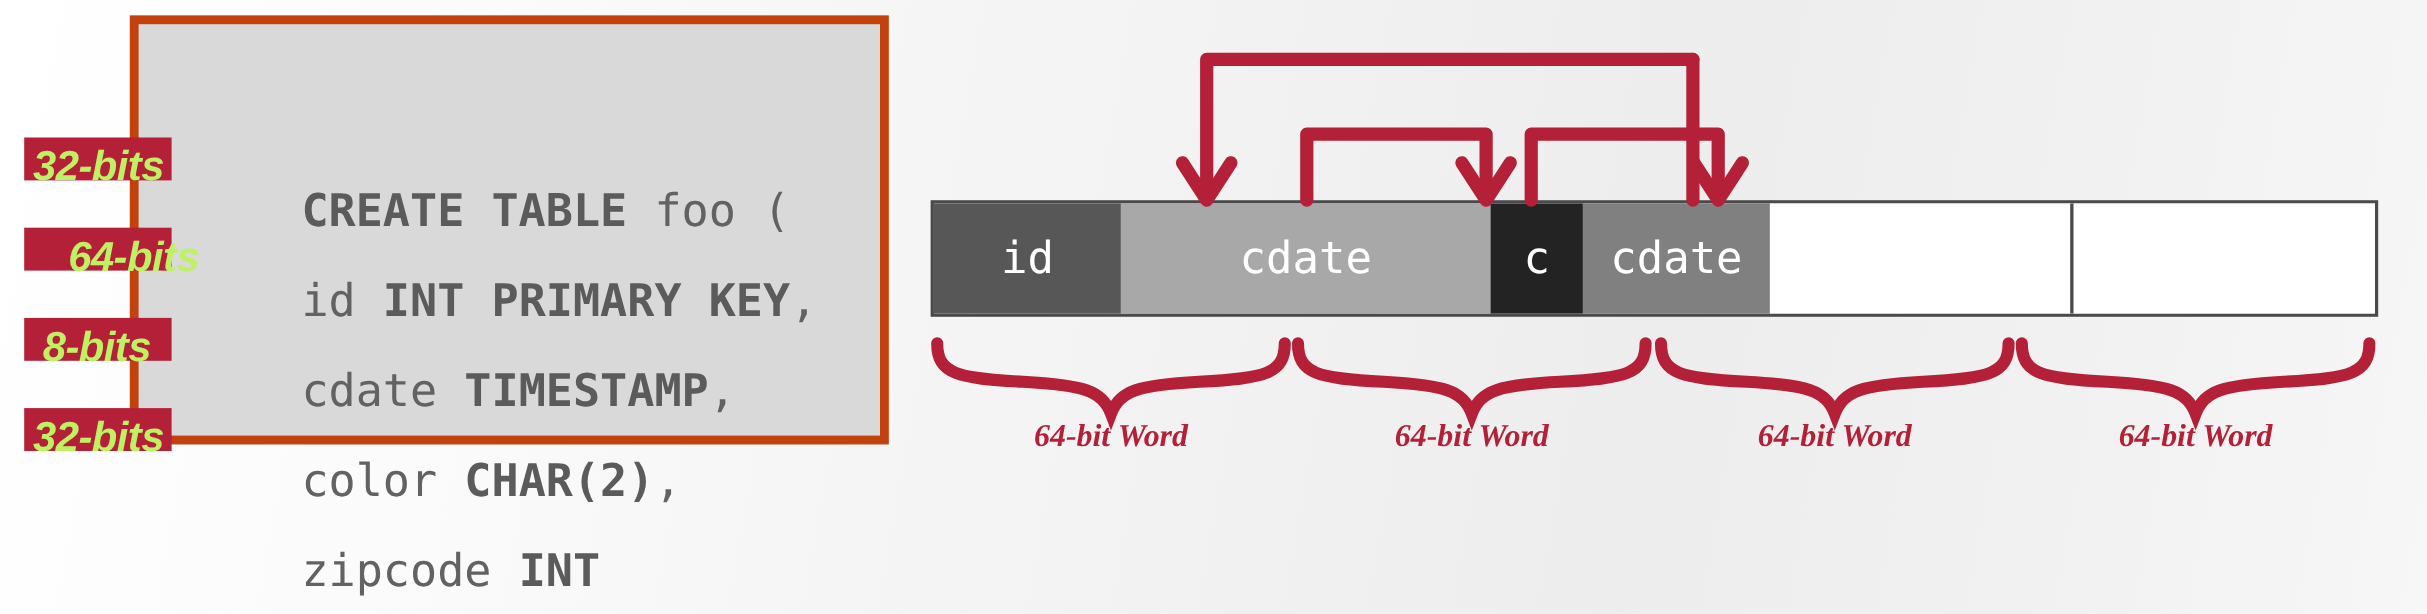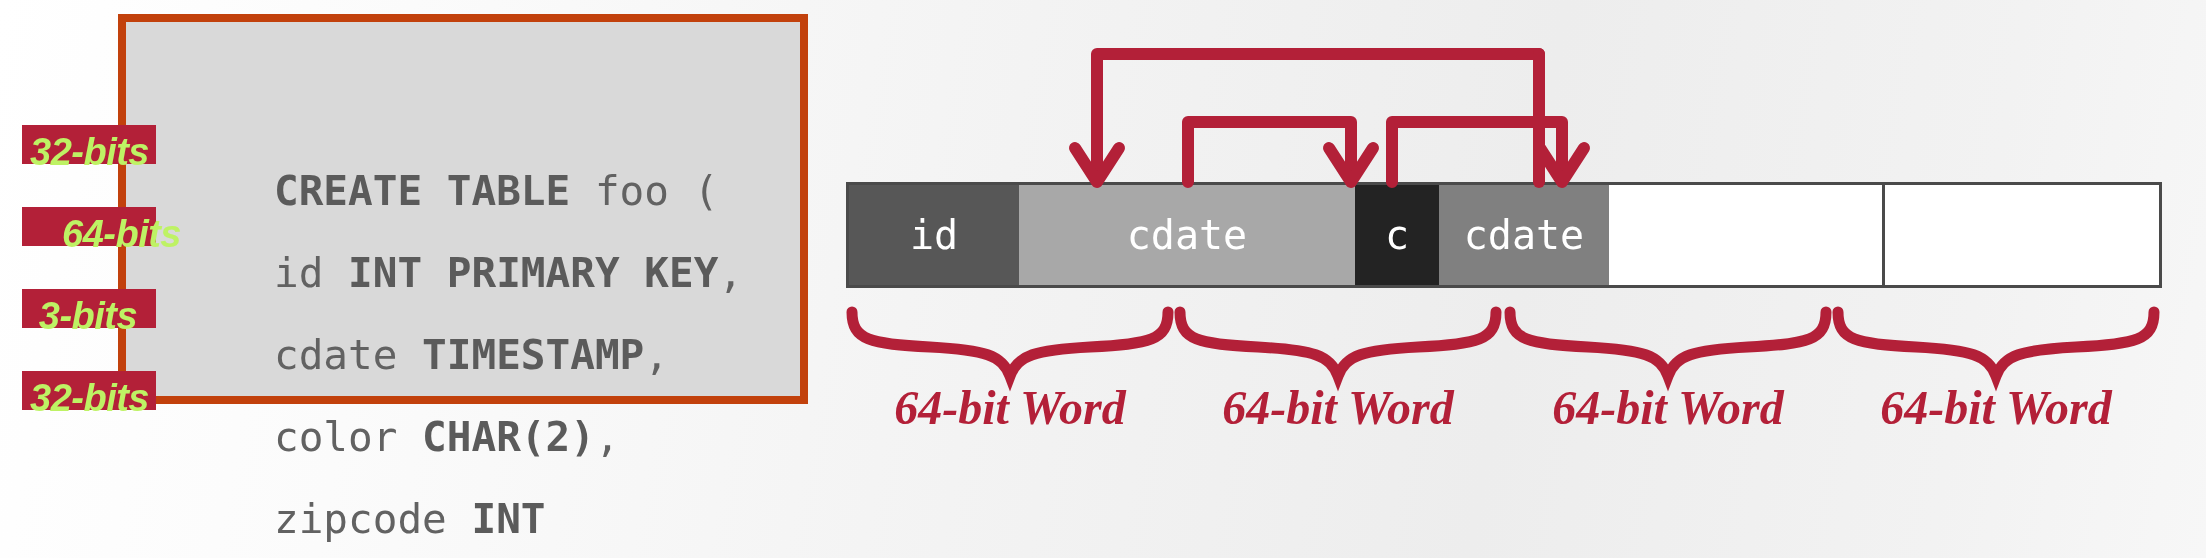--- a/index.html
+++ b/index.html
@@ -109,21 +109,21 @@
   }
 
   
   .word-label {
     position: absolute;
     top: 380px;
     color: #b32038;
     font-family: "Liberation Serif", serif;
     font-style: italic;
     font-weight: bold;
-    font-size: 48px;
+    font-size: 29px;
     text-align: center;
     white-space: nowrap;
   }
 </style>
 </head>
 <body>
 
 <div id="stage">
 
   <div class="code-panel">
@@ -132,21 +132,21 @@
 <span><span class="id">id </span><span class="kw">INT PRIMARY KEY</span><span class="id">,</span></span>
 <span><span class="id">cdate </span><span class="kw">TIMESTAMP</span><span class="id">,</span></span>
 <span><span class="id">color </span><span class="kw">CHAR(2)</span><span class="id">,</span></span>
 <span><span class="id">zipcode </span><span class="kw">INT</span></span>
 
     </div>
   </div>
 
   <div class="bit-tag t1">32-bits</div>
   <div class="bit-tag t2">64-bits</div>
-  <div class="bit-tag t3">3-bits</div>
+  <div class="bit-tag t3">8-bits</div>
   <div class="bit-tag t4">32-bits</div>
 
   <div class="mem-row">
     <div class="mem-cell" style="left:0px;width:170px;background:#575757;">id</div>
     <div class="mem-cell" style="left:170px;width:336px;background:#a8a8a8;">cdate</div>
     <div class="mem-cell" style="left:506px;width:84px;background:#232323;">c</div>
     <div class="mem-cell" style="left:590px;width:170px;background:#808080;">cdate</div>
     <div class="mem-cell empty" style="left:760px;width:276px;background:#ffffff;"></div>
     <div class="mem-cell empty" style="left:1036px;width:274px;background:#ffffff;"></div>
     <div class="word-div" style="left:1033px;"></div>

